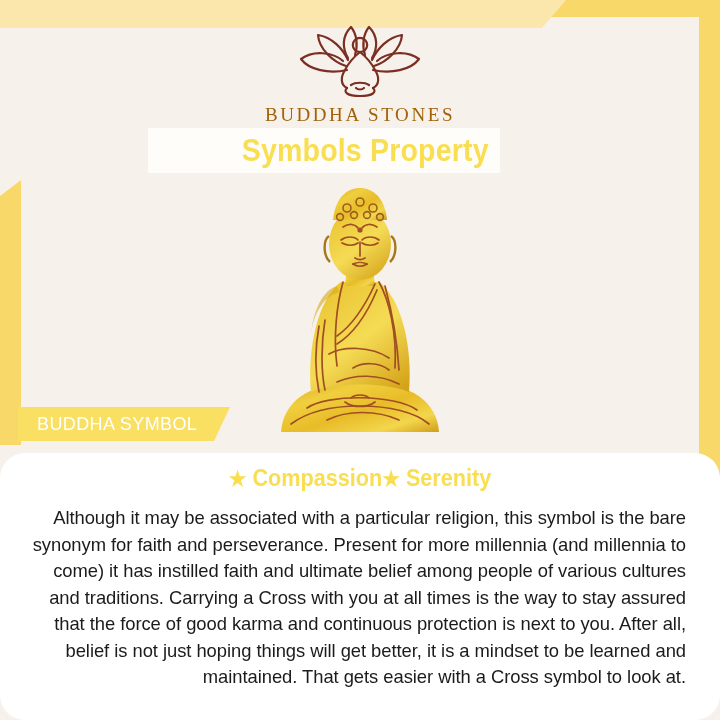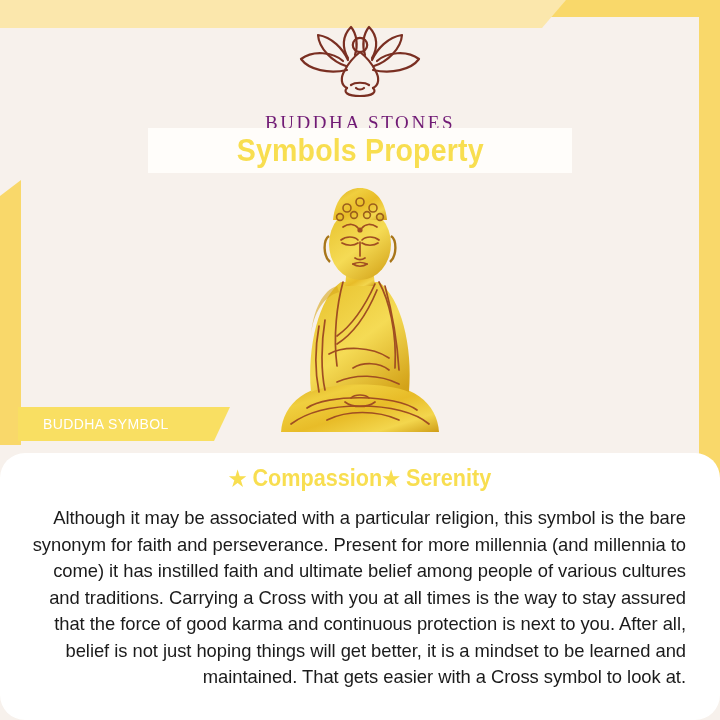--- a/index.html
+++ b/index.html
@@ -60,39 +60,39 @@
     display: flex;
     flex-direction: column;
     align-items: center;
   }
   .logo-mark {
     width: 150px;
     height: 76px;
     display: block;
   }
   .logo-word {
-    margin-top: 14px;
+    margin-top: 6px;
     font-family: "Liberation Serif", serif;
     font-size: 19px;
     letter-spacing: 2.6px;
-    color: #701a75;
+    color: #a16207;
     font-weight: 400;
   }
 
   
   .title-panel {
     position: absolute;
     left: 148px;
     top: 128px;
-    width: 424px;
+    width: 352px;
     height: 45px;
     background: #fffdfa;
     display: flex;
     align-items: center;
-    justify-content: center;
+    justify-content: flex-end;
   }
   .title-text {
     font-family: "Liberation Sans Narrow", "Liberation Sans", sans-serif;
     font-weight: bold;
     font-size: 31px;
     letter-spacing: 0.2px;
     color: #f8de50;
     transform: scaleX(0.92);
     white-space: nowrap;
   }
@@ -113,23 +113,23 @@
     left: 18px;
     top: 407px;
     width: 212px;
     height: 34px;
     background: #f9df62;
     clip-path: polygon(0 0, 100% 0, calc(100% - 16px) 100%, 0 100%);
     display: flex;
     align-items: center;
   }
   .ribbon-text {
-    margin-left: 25px;
+    margin-left: 19px;
     color: #ffffff;
-    font-size: 14px;
+    font-size: 18px;
     letter-spacing: 0.4px;
     font-weight: 400;
     white-space: nowrap;
   }
 
   
   .body-panel {
     position: absolute;
     left: 0;
     right: 0;

